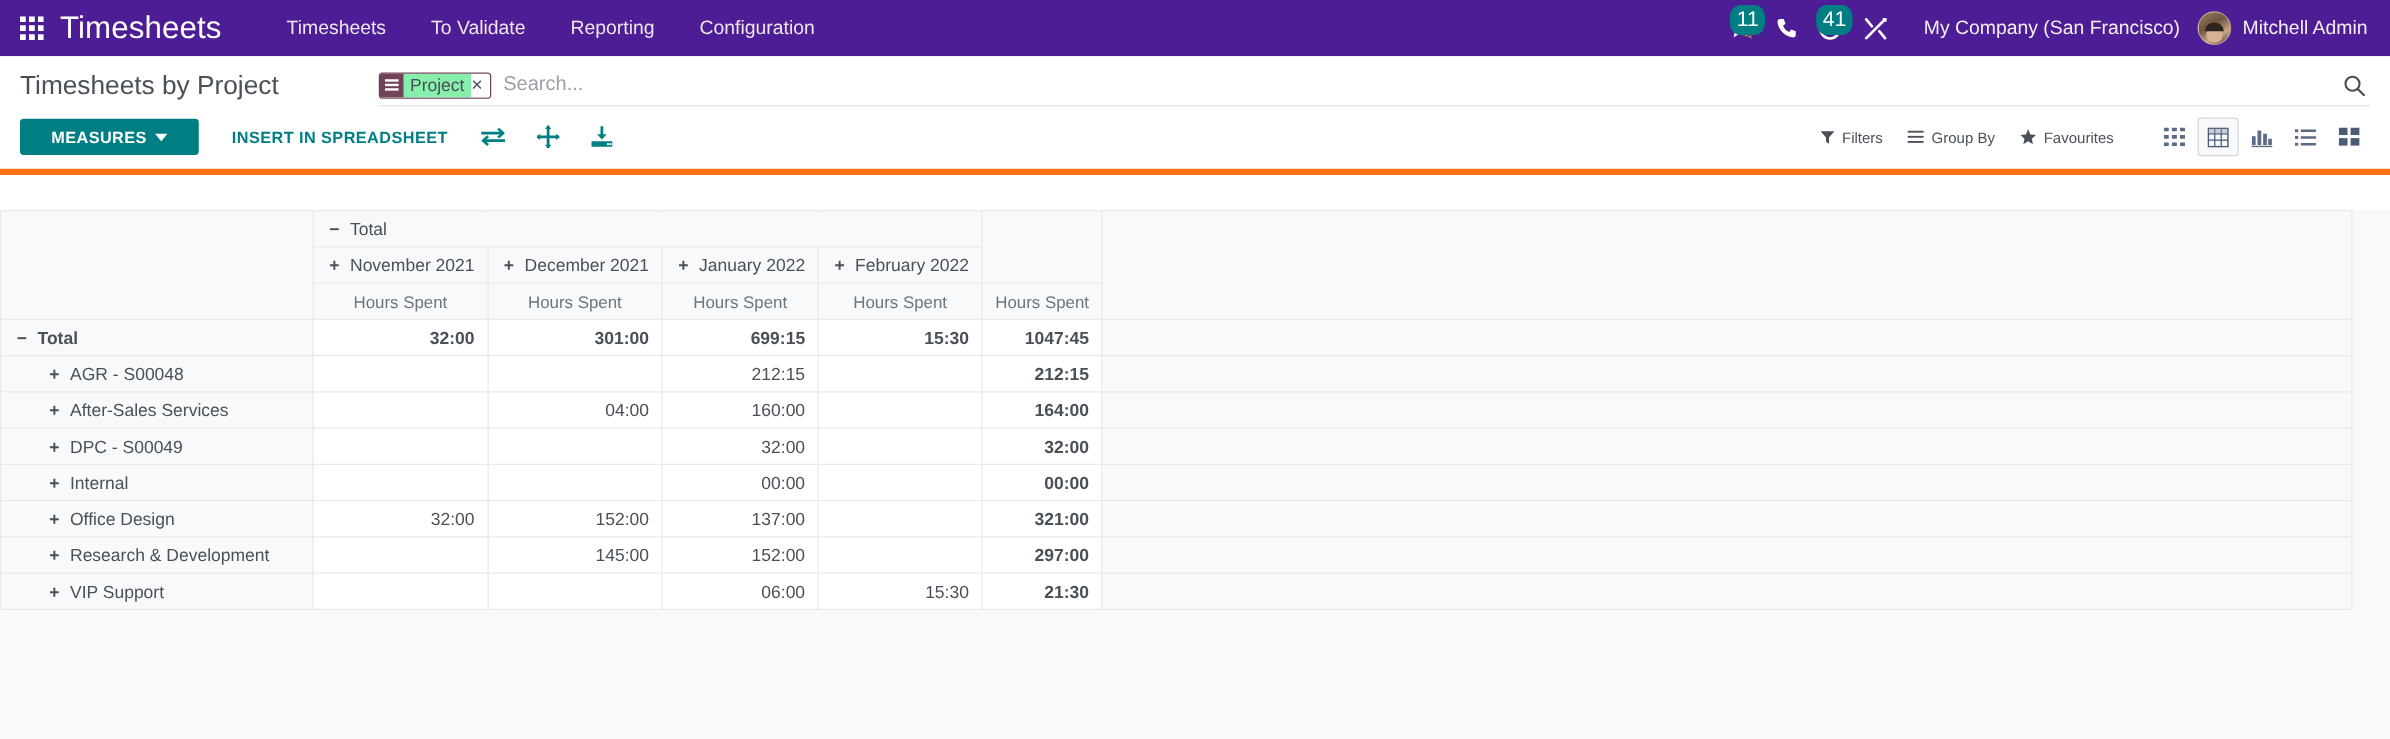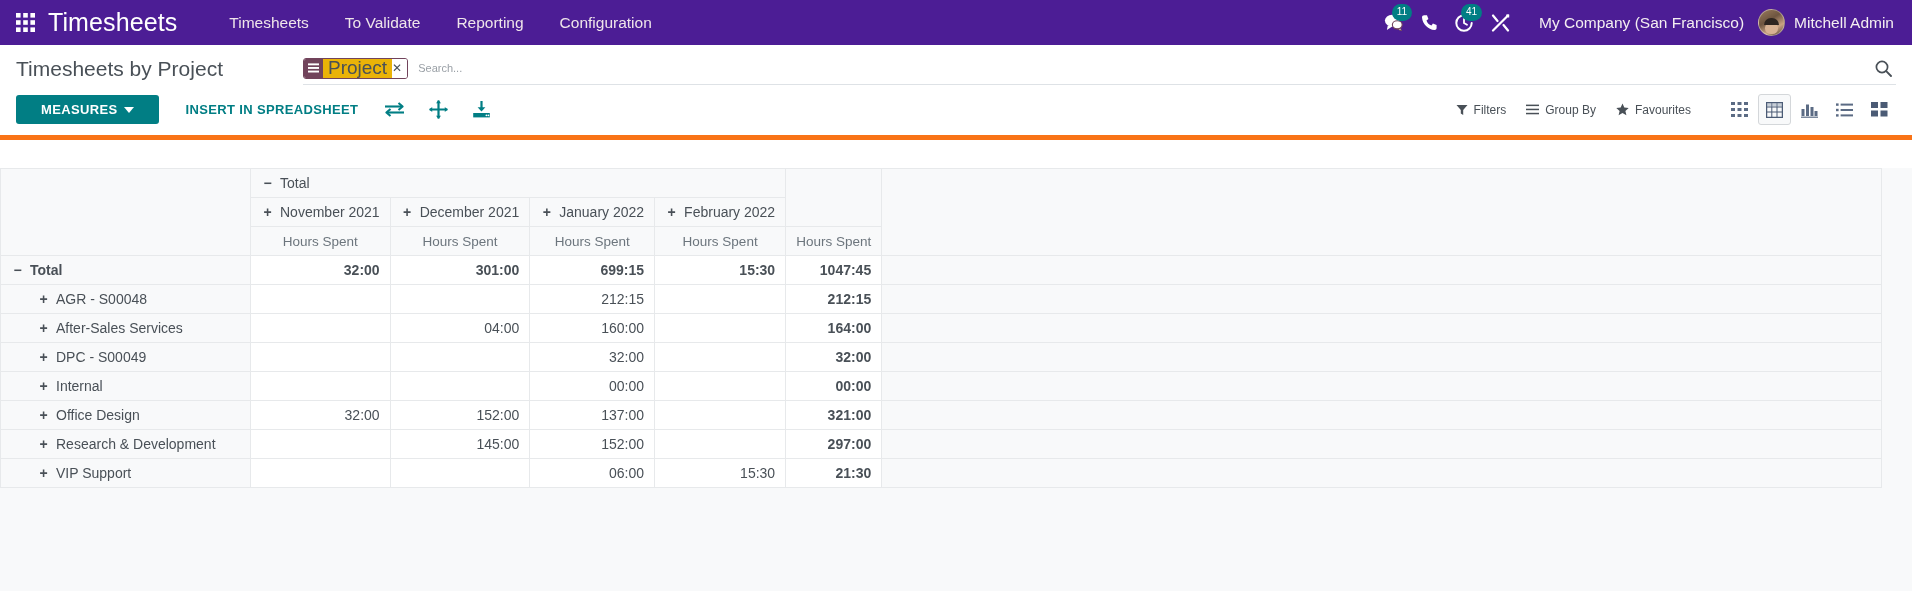--- a/index.html
+++ b/index.html
@@ -52,21 +52,21 @@
     padding: 0 9px;
     cursor: pointer;
     color: #ffffff;
   }
   .sysicon svg { display:block; }
   .badge {
     position: absolute;
     top: -4px; right: 0px;
     background: #017E84;
     color: #ffffff;
-    font-size: 10px;
+    font-size: 17px;
     line-height: 1;
     padding: 3px 5px 4px;
     border-radius: 9px;
     min-width: 19px;
     text-align: center;
     font-weight: 400;
   }
   .company-name {
     font-size: 15.5px;
     color: #f4eef1;
@@ -140,38 +140,38 @@
     flex: none;
   }
   .facet-icon {
     background: #71435B;
     color: #fff;
     display: flex; align-items: center; justify-content: center;
     padding: 0 4px;
   }
   .facet-icon svg { display: block; }
   .facet-label {
-    font-size: 19px;
+    font-size: 14px;
     color: #495057;
     padding: 0 5px;
     display: flex; align-items: center;
-    background: #eab308;
+    background: #86efac;
   }
   .facet-close {
     display:flex; align-items:center;
     padding-right: 5px;
     color: #495057;
     font-size: 12px;
     background: #fff;
   }
   .search-input {
     flex: 1;
     border: none;
     outline: none;
-    font-size: 11px;
+    font-size: 16px;
     color: #495057;
     font-family: "Liberation Sans", sans-serif;
     background: transparent;
     padding: 0 2px;
   }
   .search-input::placeholder { color: #9aa0a6; }
   .search-btn {
     flex: none;
     color: #495057;
     padding: 0 4px 0 10px;

